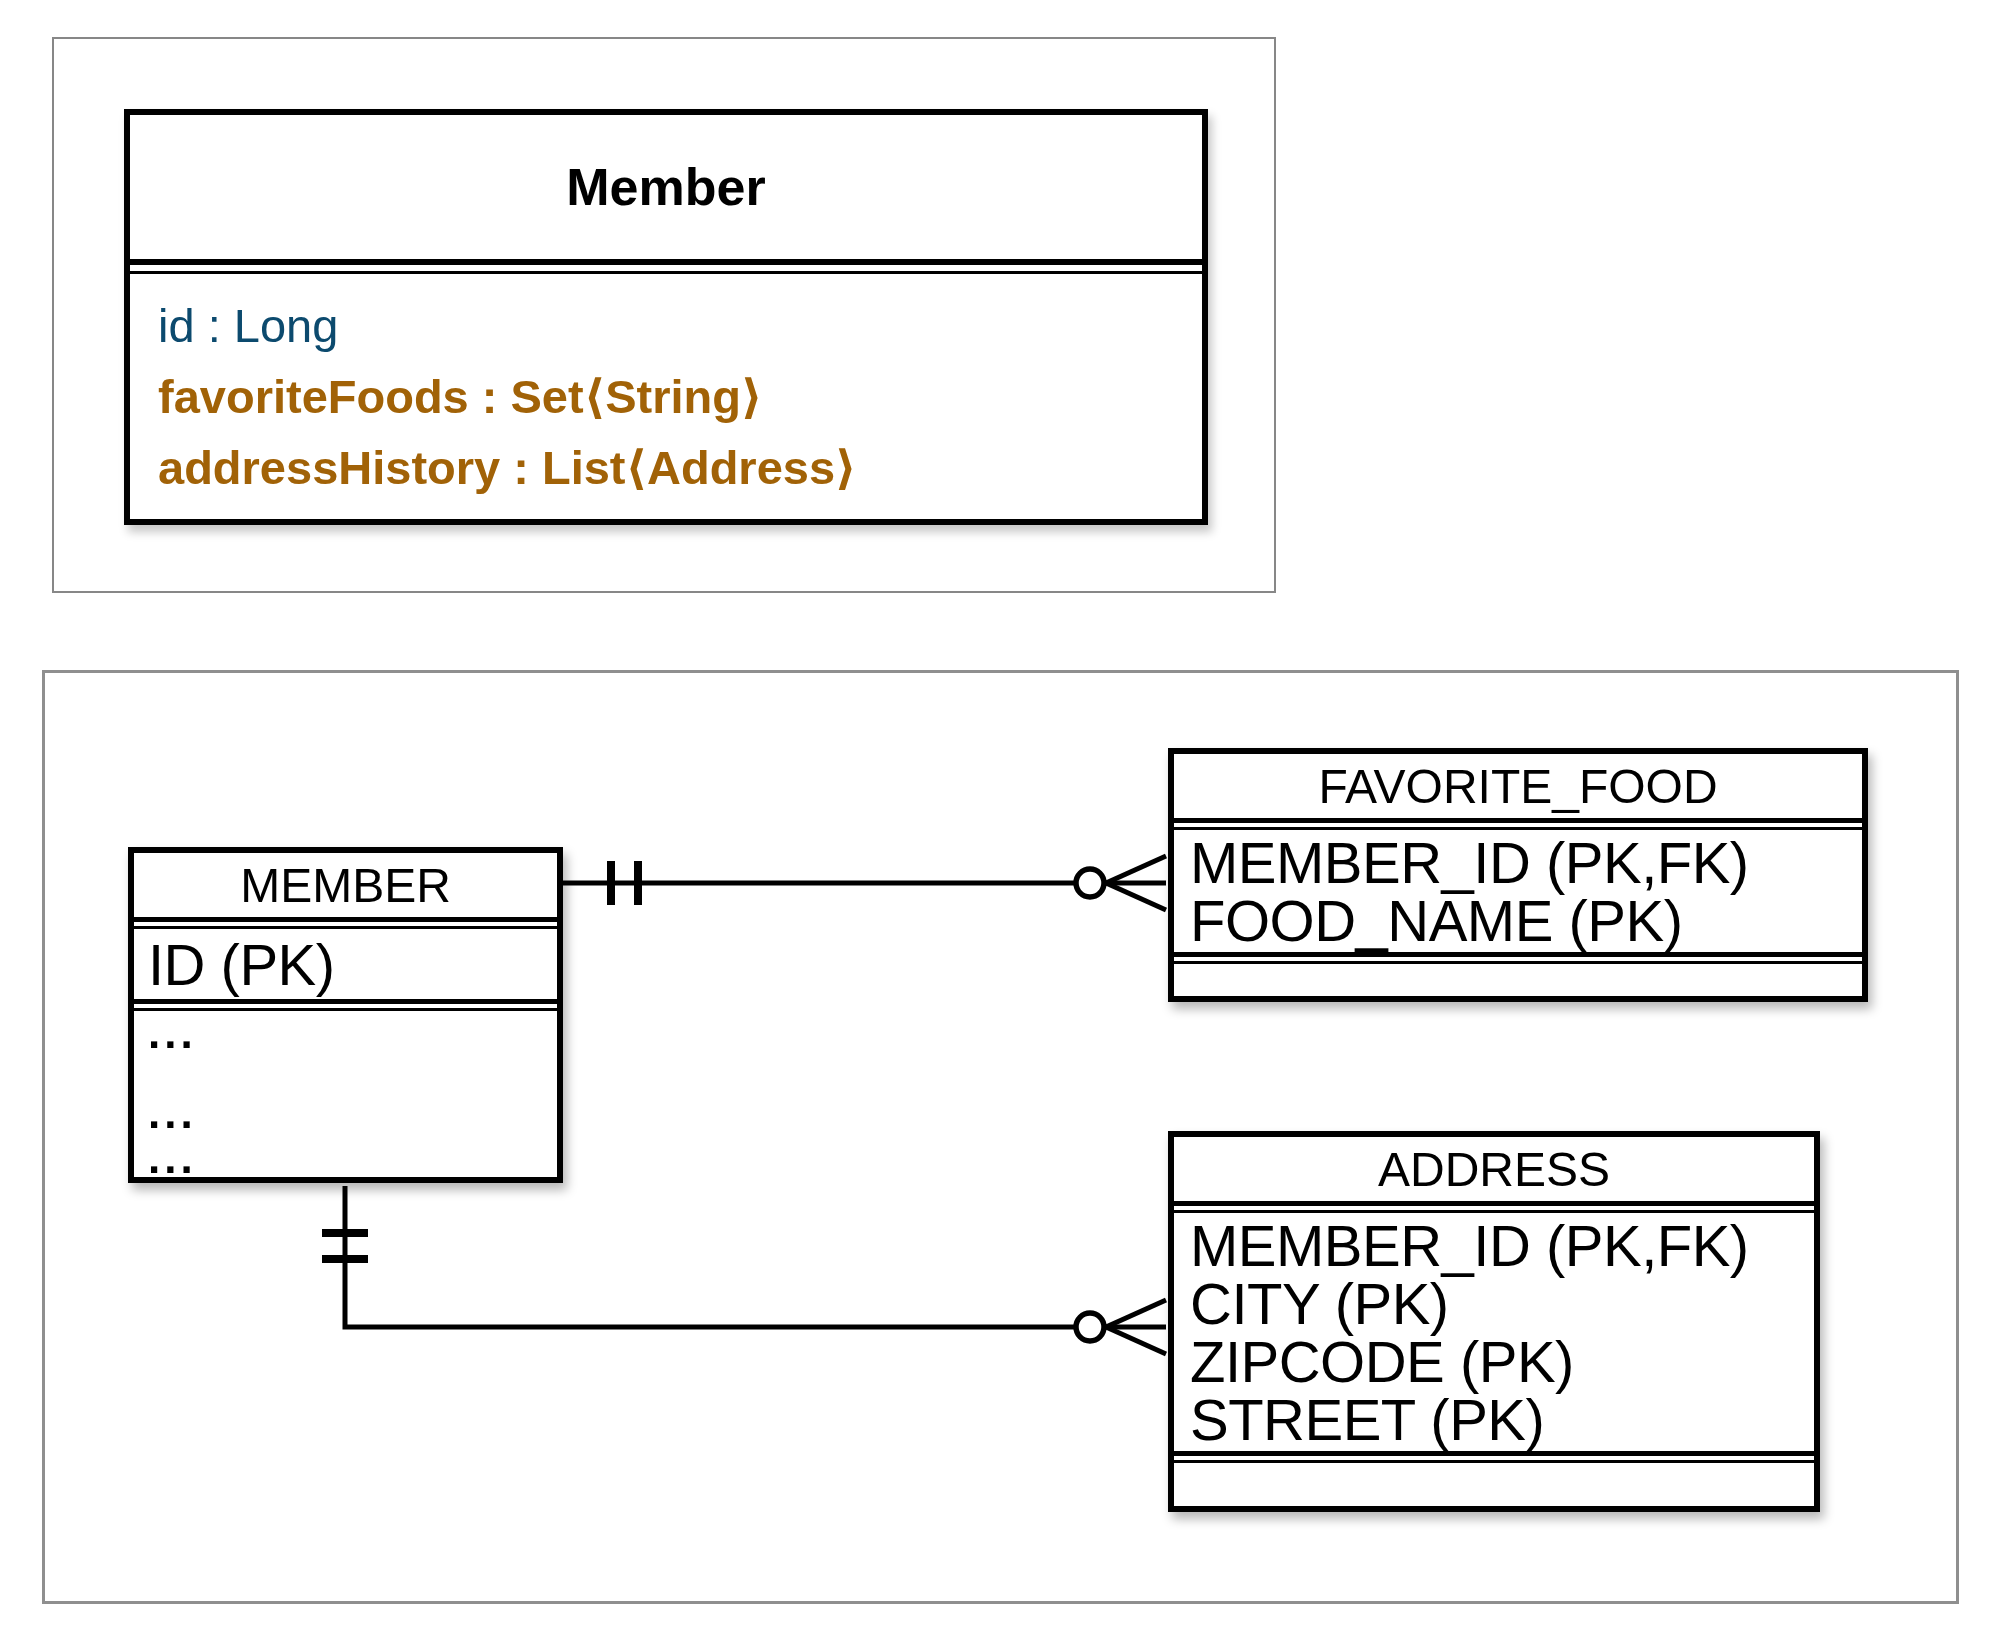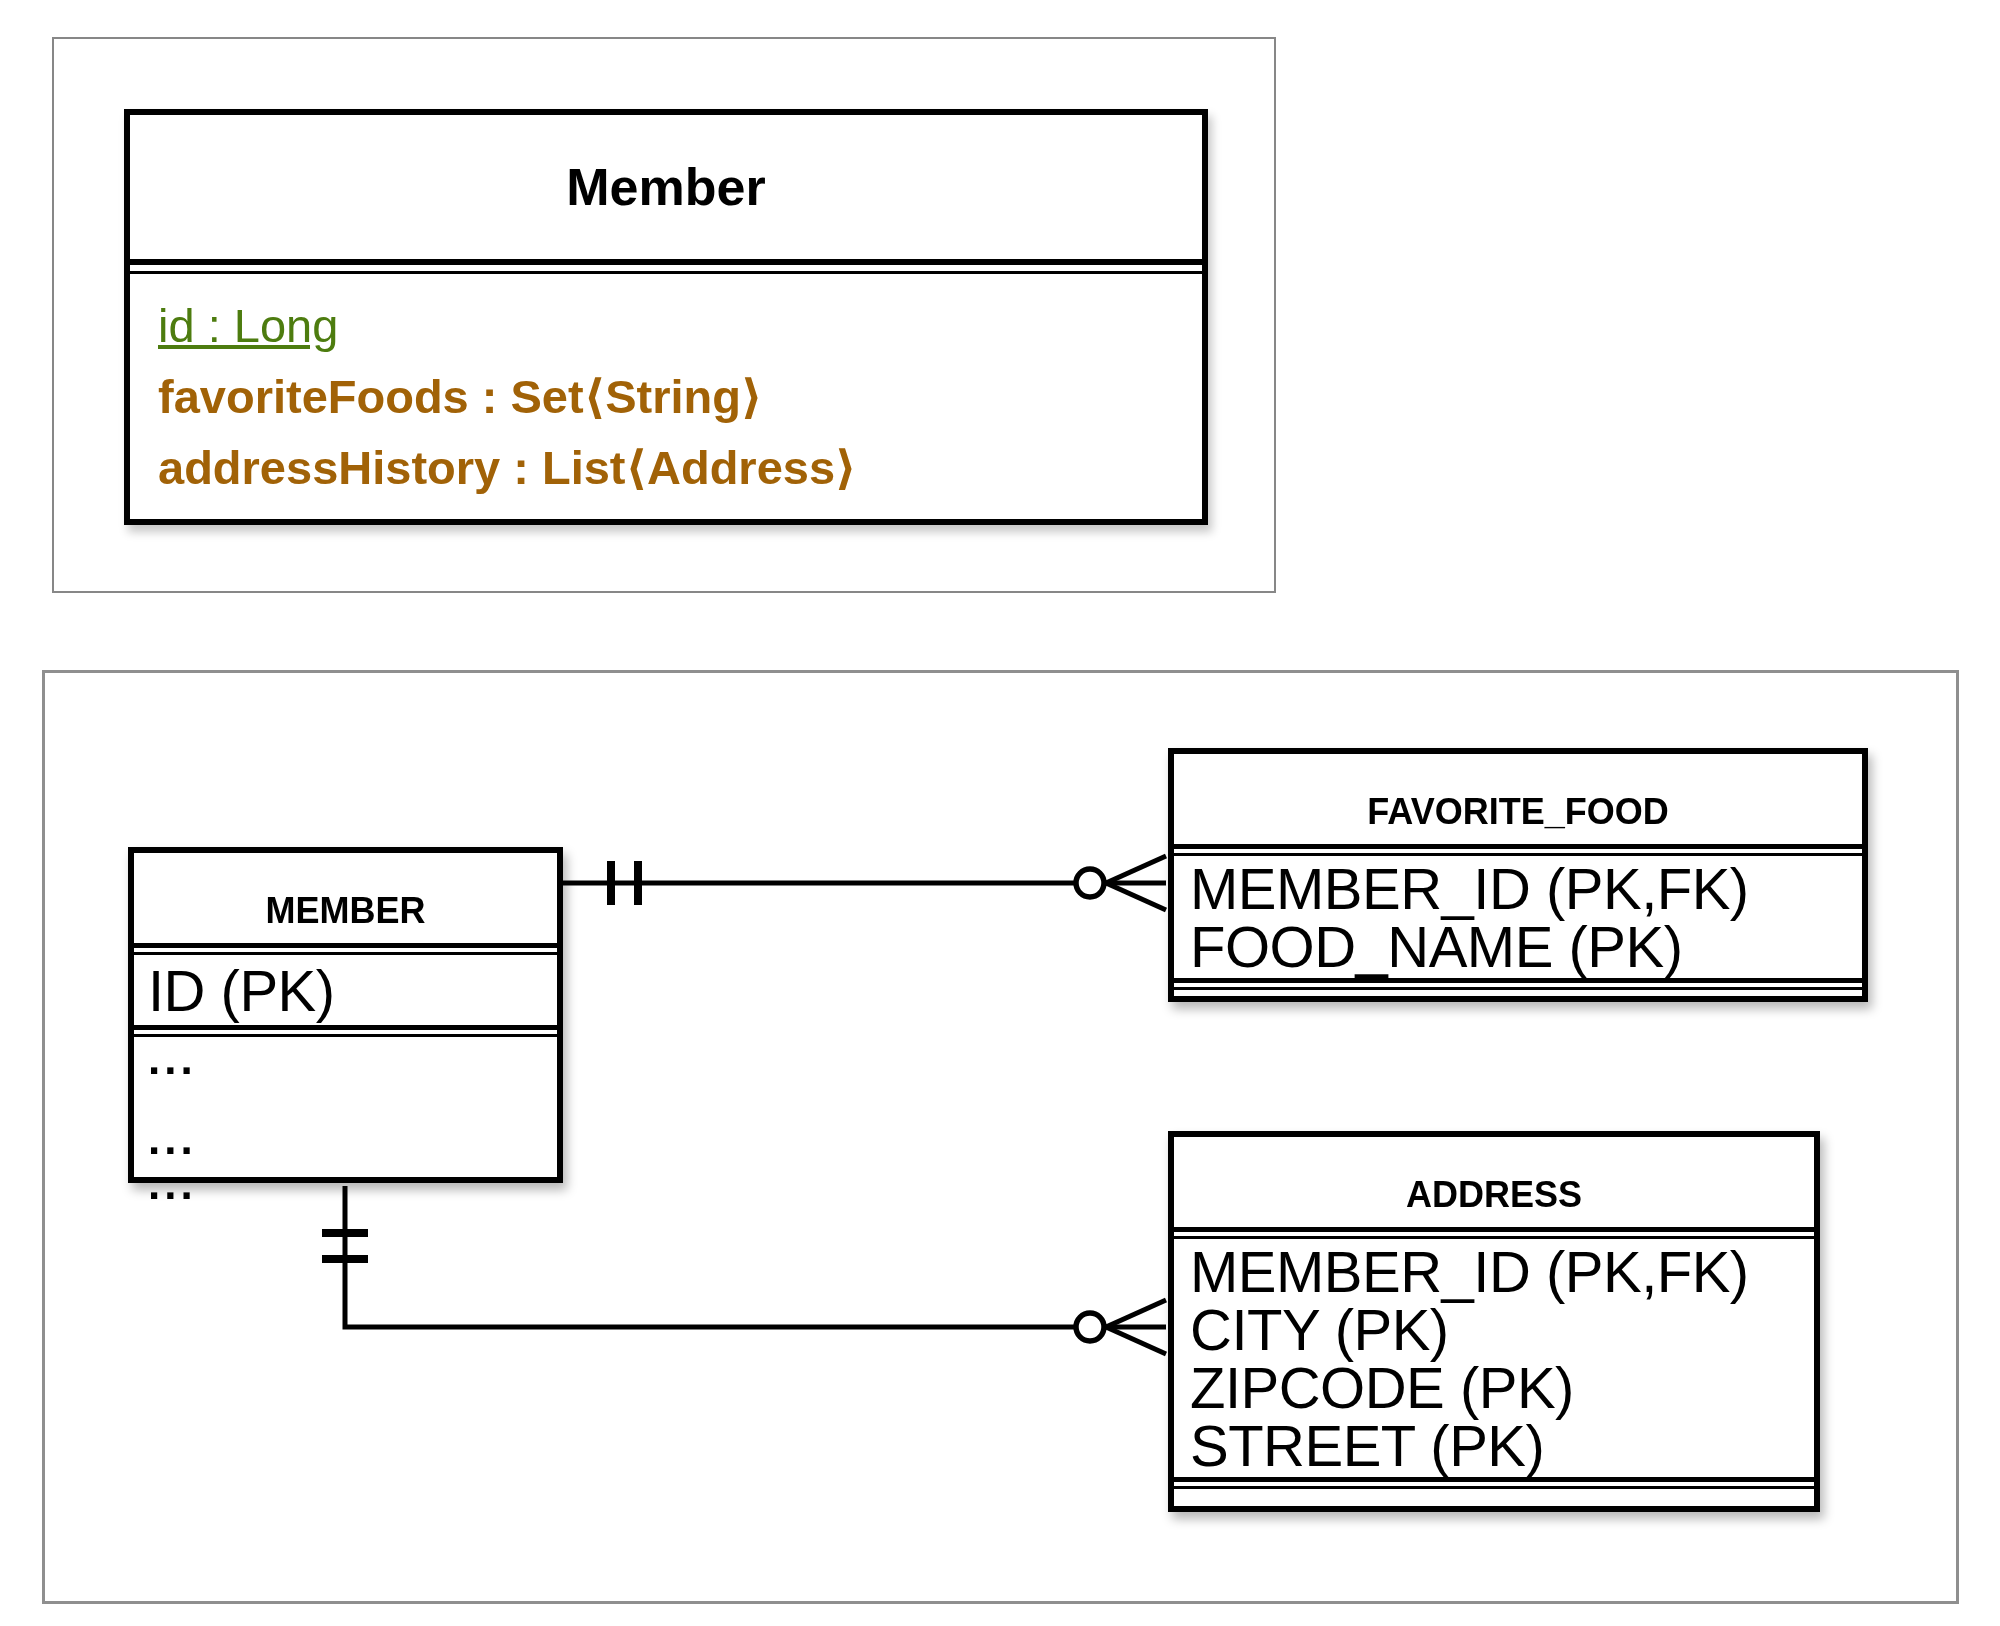--- a/index.html
+++ b/index.html
@@ -38,35 +38,35 @@
     height:6px;
     border-top:6px solid #000;
     border-bottom:3px solid #000;
   }
   .class-attrs{
     padding:16px 0 0 28px;
   }
   .class-attr{
     font-size:47px;line-height:71px;white-space:pre;
   }
-  .class-attr.muted{color:#4d7c0f;font-weight:normal;text-decoration:underline;}
+  .class-attr.muted{color:#0c4a6e;font-weight:normal;}
   .class-attr.bold{color:#a16207;font-weight:bold;}
 
   
   .tbl{
     position:absolute;
     border:6px solid #000;background:#fff;
     box-sizing:border-box;
     box-shadow:4px 7px 10px rgba(0,0,0,0.28);
     display:flex;flex-direction:column;
   }
   .tbl-header{
     height:64px;flex:0 0 64px;
     display:flex;align-items:center;justify-content:center;
-    font-size:36px;font-weight:bold;margin-top:26px;
+    font-size:48px;font-weight:normal;
   }
   .double-rule{
     flex:0 0 12px;height:12px;
     border-top:5px solid #000;
     border-bottom:3px solid #000;
     box-sizing:border-box;
   }
   .tbl-rows{
     padding:4px 0 2px 16px;
   }

